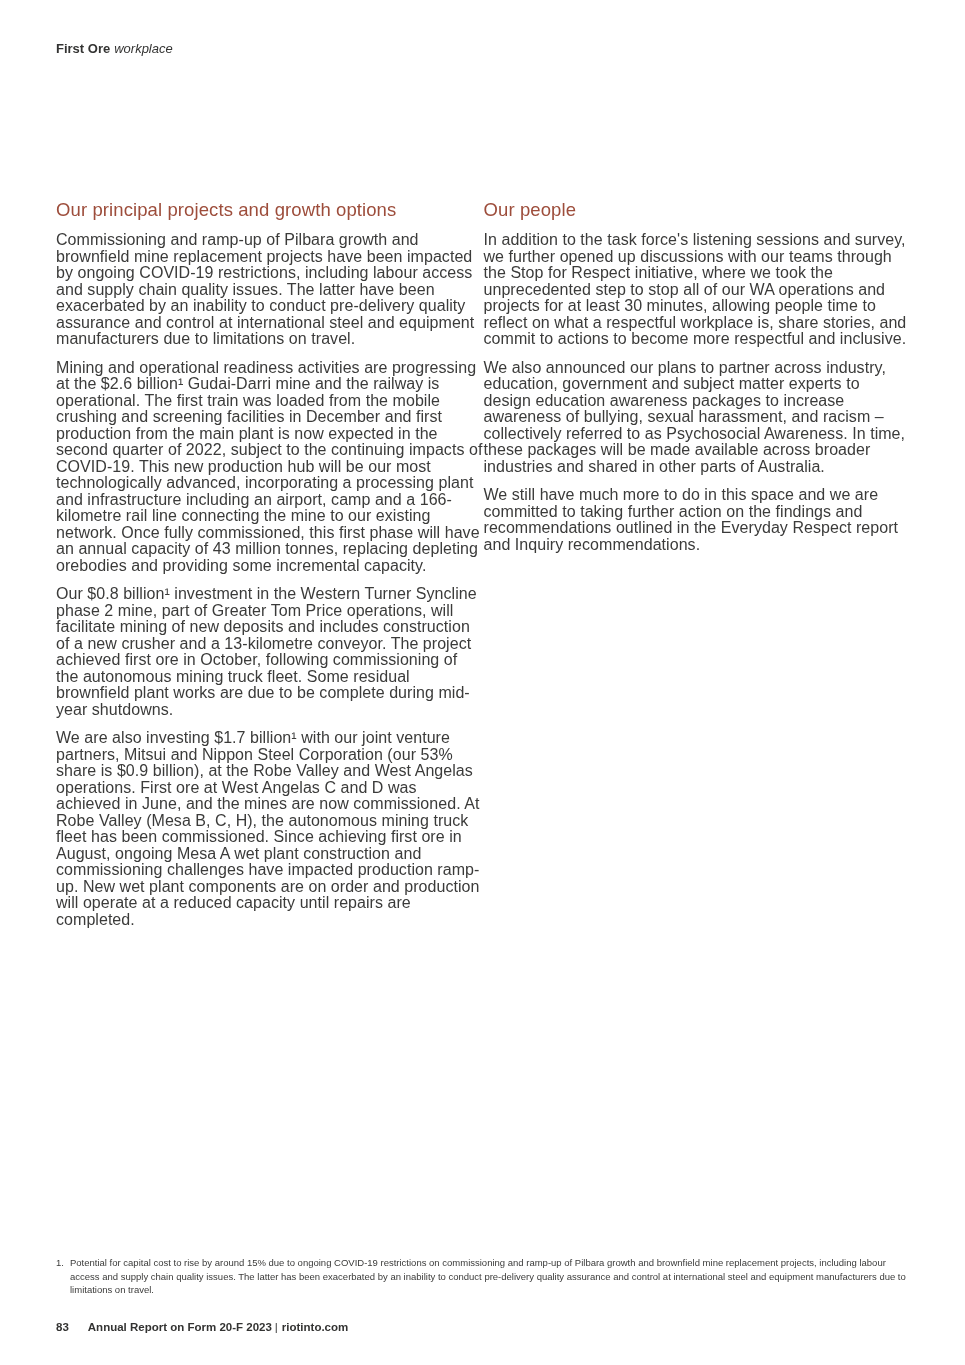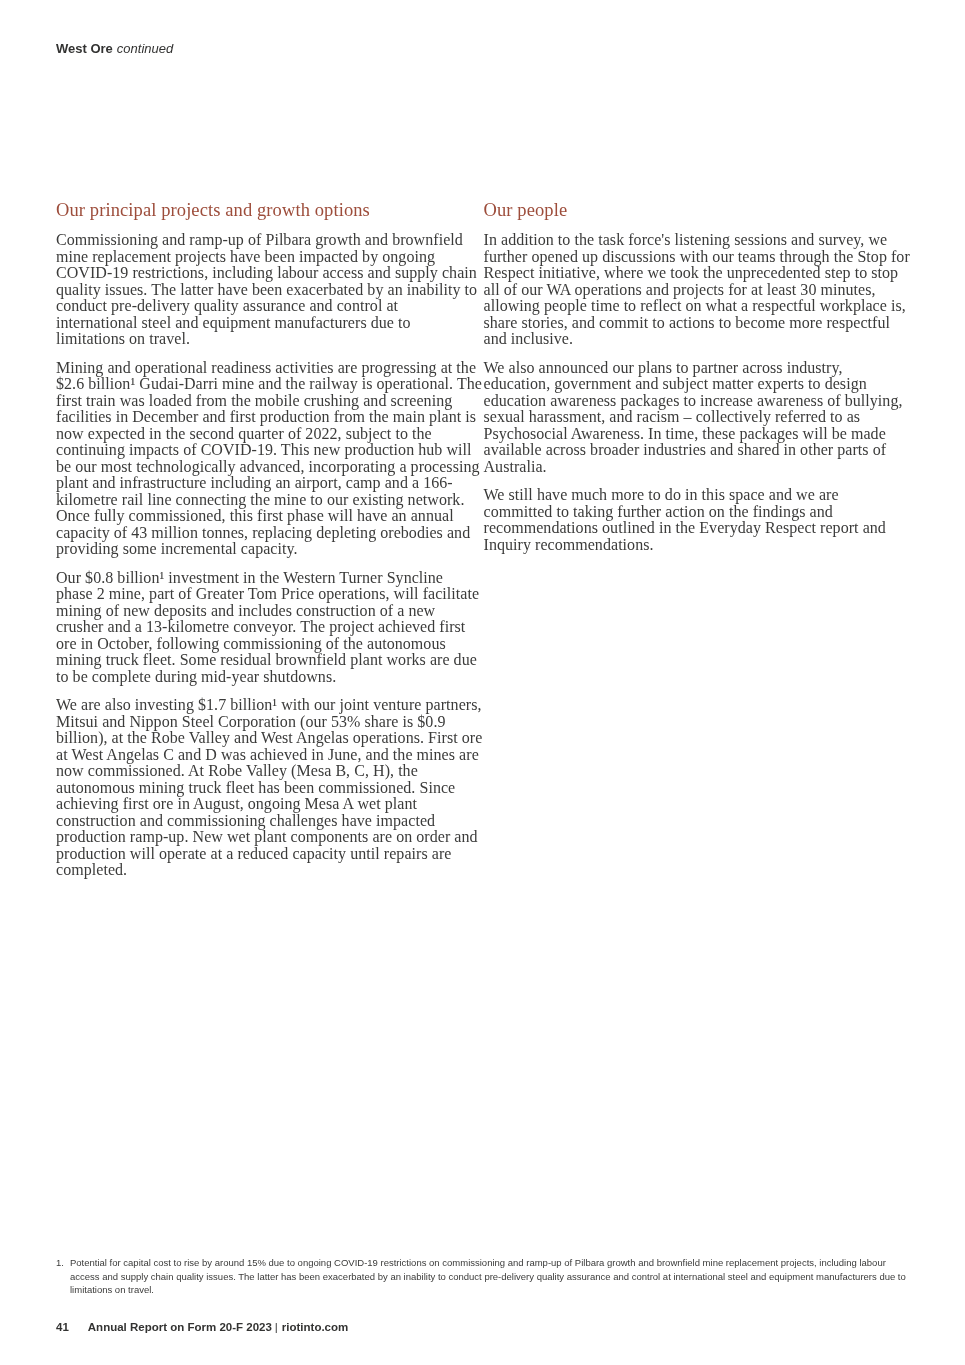--- a/index.html
+++ b/index.html
@@ -32,21 +32,20 @@
     font-weight: 400;
     margin-left: 4px;
     color: #333332;
   }
   .columns {
     position: absolute;
     top: 199px;
     left: 56px;
     right: 54px;
     display: flex;
-    font-family: Liberation Serif, serif;
   }
   .col {
     flex: 1;
     min-width: 0;
   }
   .section-heading {
     color: #9d4d3b;
     font-size: 18.5px;
     font-weight: 400;
     line-height: 1.2;
@@ -97,21 +96,21 @@
     color: #333332;
   }
   .page-footer .ft-site {
     font-weight: 700;
   }
 </style>
 </head>
 <body>
 
 <div class="page-header">
-  <span class="hdr-title">West Ore</span><span class="hdr-cont">continued</span>
+  <span class="hdr-title">First Ore</span><span class="hdr-cont">workplace</span>
 </div>
 
 <div class="columns">
   <div class="col">
     <h2 class="section-heading">Our principal projects and growth options</h2>
     <p>Commissioning and ramp-up of Pilbara growth and brownfield mine replacement projects have been impacted by ongoing COVID-19 restrictions, including labour access and supply chain quality issues. The latter have been exacerbated by an inability to conduct pre-delivery quality assurance and control at international steel and equipment manufacturers due to limitations on travel.</p>
     <p>Mining and operational readiness activities are progressing at the $2.6 billion¹ Gudai-Darri mine and the railway is operational. The first train was loaded from the mobile crushing and screening facilities in December and first production from the main plant is now expected in the second quarter of 2022, subject to the continuing impacts of COVID-19. This new production hub will be our most technologically advanced, incorporating a processing plant and infrastructure including an airport, camp and a 166-kilometre rail line connecting the mine to our existing network. Once fully commissioned, this first phase will have an annual capacity of 43 million tonnes, replacing depleting orebodies and providing some incremental capacity.</p>
     <p>Our $0.8 billion¹ investment in the Western Turner Syncline phase 2 mine, part of Greater Tom Price operations, will facilitate mining of new deposits and includes construction of a new crusher and a 13-kilometre conveyor. The project achieved first ore in October, following commissioning of the autonomous mining truck fleet. Some residual brownfield plant works are due to be complete during mid-year shutdowns.</p>
     <p>We are also investing $1.7 billion¹ with our joint venture partners, Mitsui and Nippon Steel Corporation (our 53% share is $0.9 billion), at the Robe Valley and West Angelas operations. First ore at West Angelas C and D was achieved in June, and the mines are now commissioned. At Robe Valley (Mesa B, C, H), the autonomous mining truck fleet has been commissioned. Since achieving first ore in August, ongoing Mesa A wet plant construction and commissioning challenges have impacted production ramp-up. New wet plant components are on order and production will operate at a reduced capacity until repairs are completed.</p>
   </div>
@@ -122,14 +121,14 @@
     <p>We still have much more to do in this space and we are committed to taking further action on the findings and recommendations outlined in the Everyday Respect report and Inquiry recommendations.</p>
   </div>
 </div>
 
 <div class="footnote">
   <span class="fn-marker">1.</span>
   <span class="fn-text">Potential for capital cost to rise by around 15% due to ongoing COVID-19 restrictions on commissioning and ramp-up of Pilbara growth and brownfield mine replacement projects, including labour access and supply chain quality issues. The latter has been exacerbated by an inability to conduct pre-delivery quality assurance and control at international steel and equipment manufacturers due to limitations on travel.</span>
 </div>
 
 <div class="page-footer">
-  <span class="pg-num">41</span><span class="ft-title">Annual Report on Form 20-F 2023</span><span class="ft-sep">|</span><span class="ft-site">riotinto.com</span>
+  <span class="pg-num">83</span><span class="ft-title">Annual Report on Form 20-F 2023</span><span class="ft-sep">|</span><span class="ft-site">riotinto.com</span>
 </div>
 
 </body></html>

